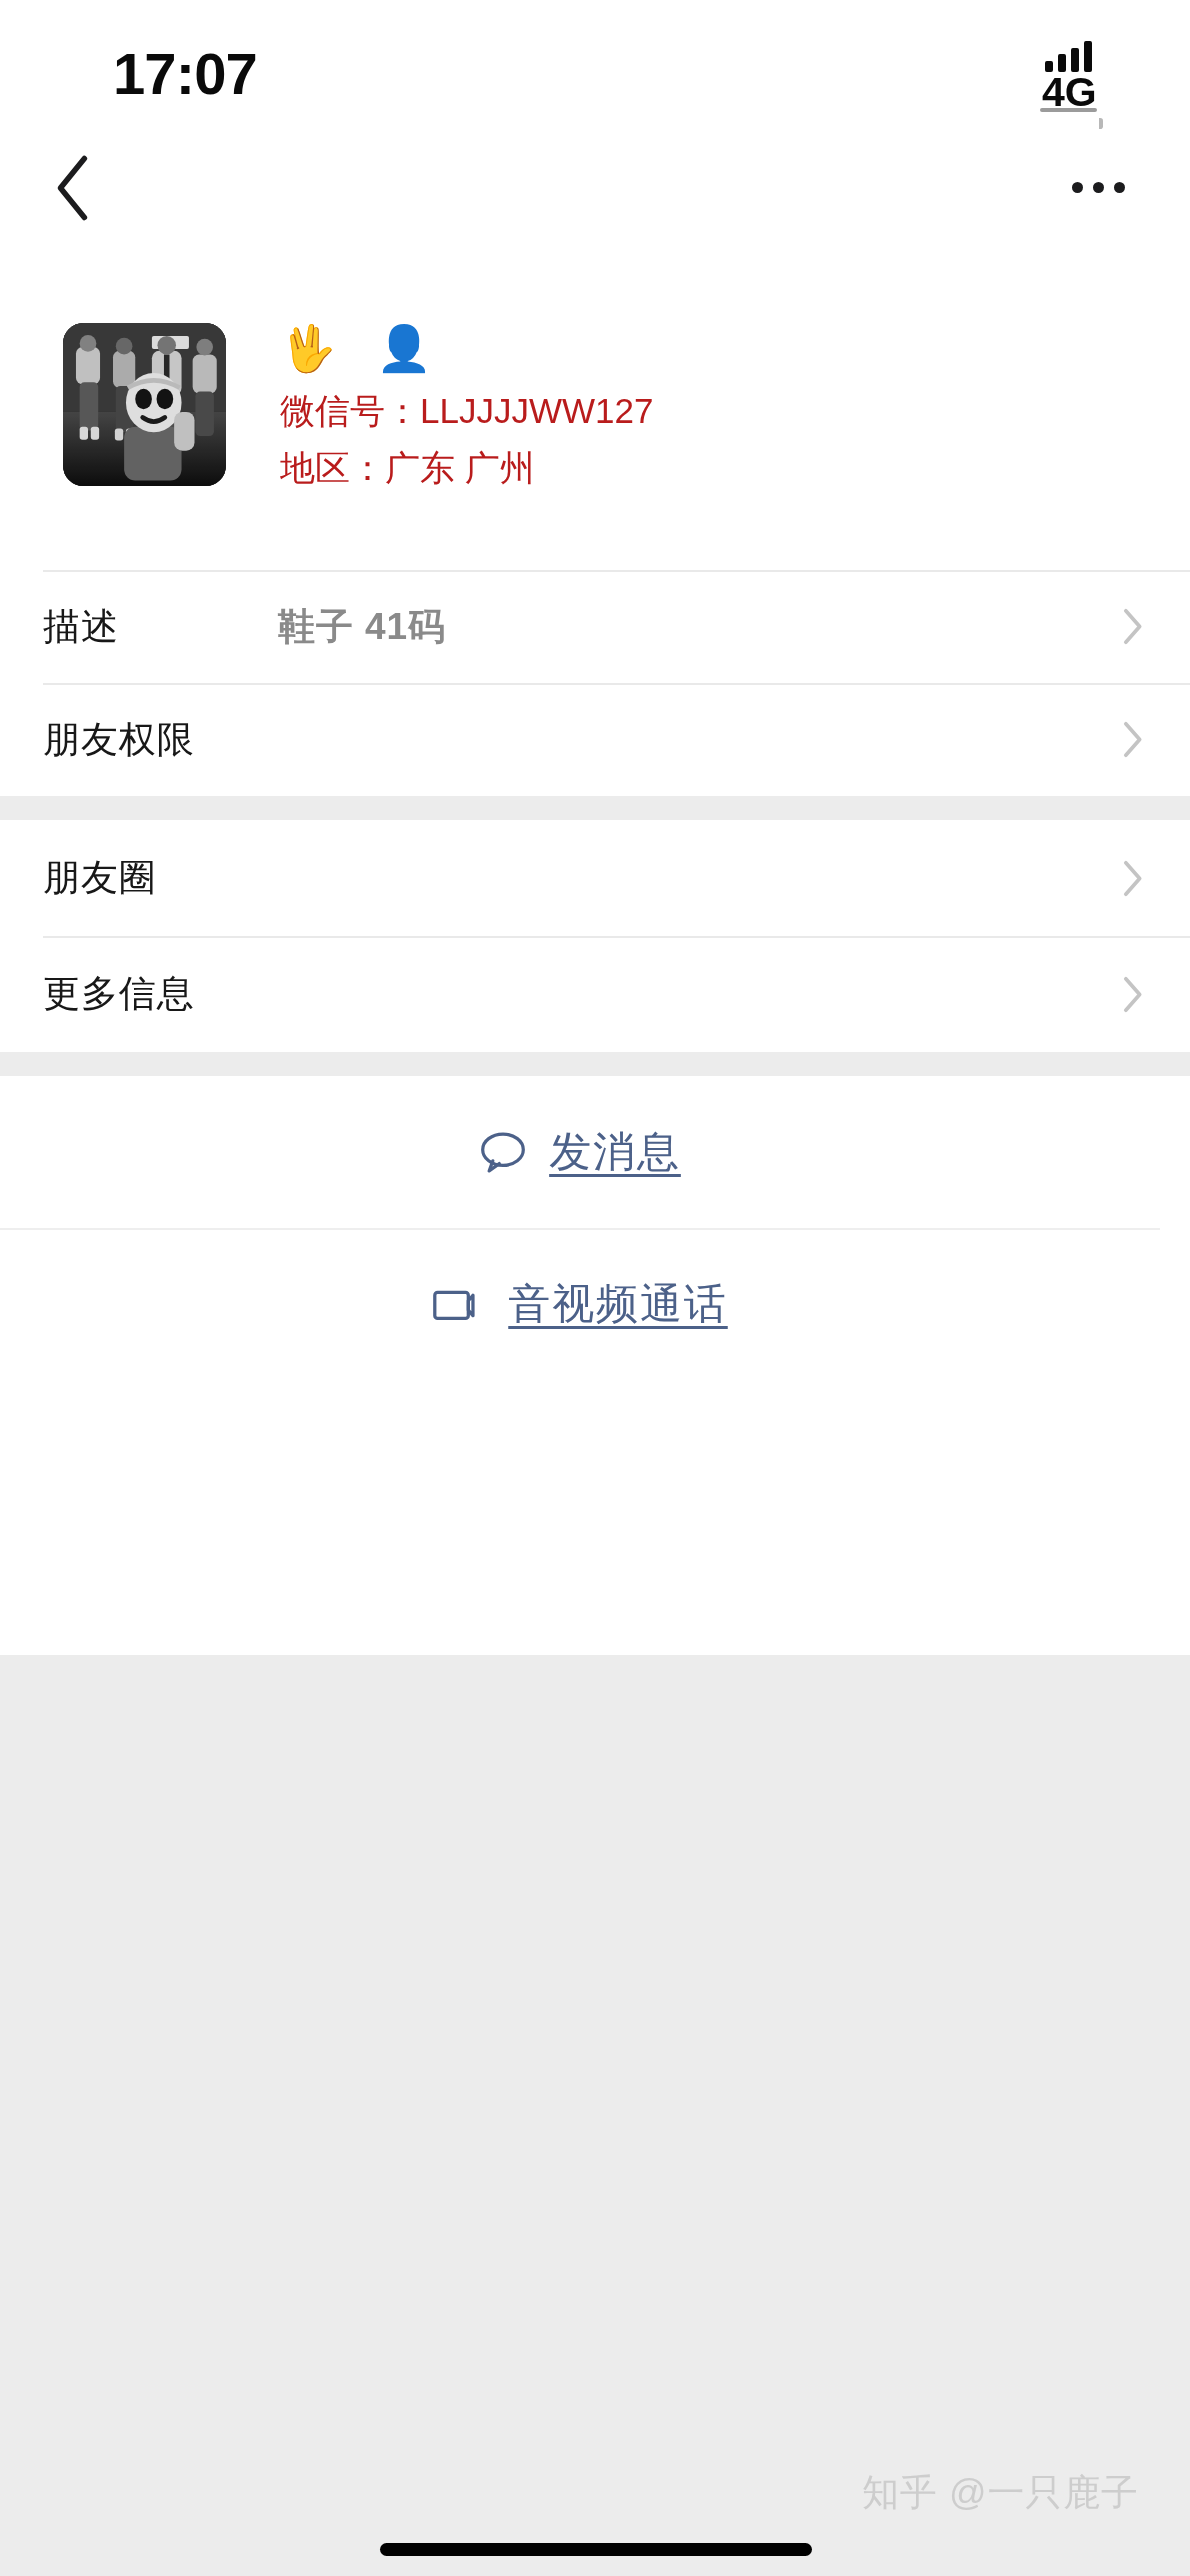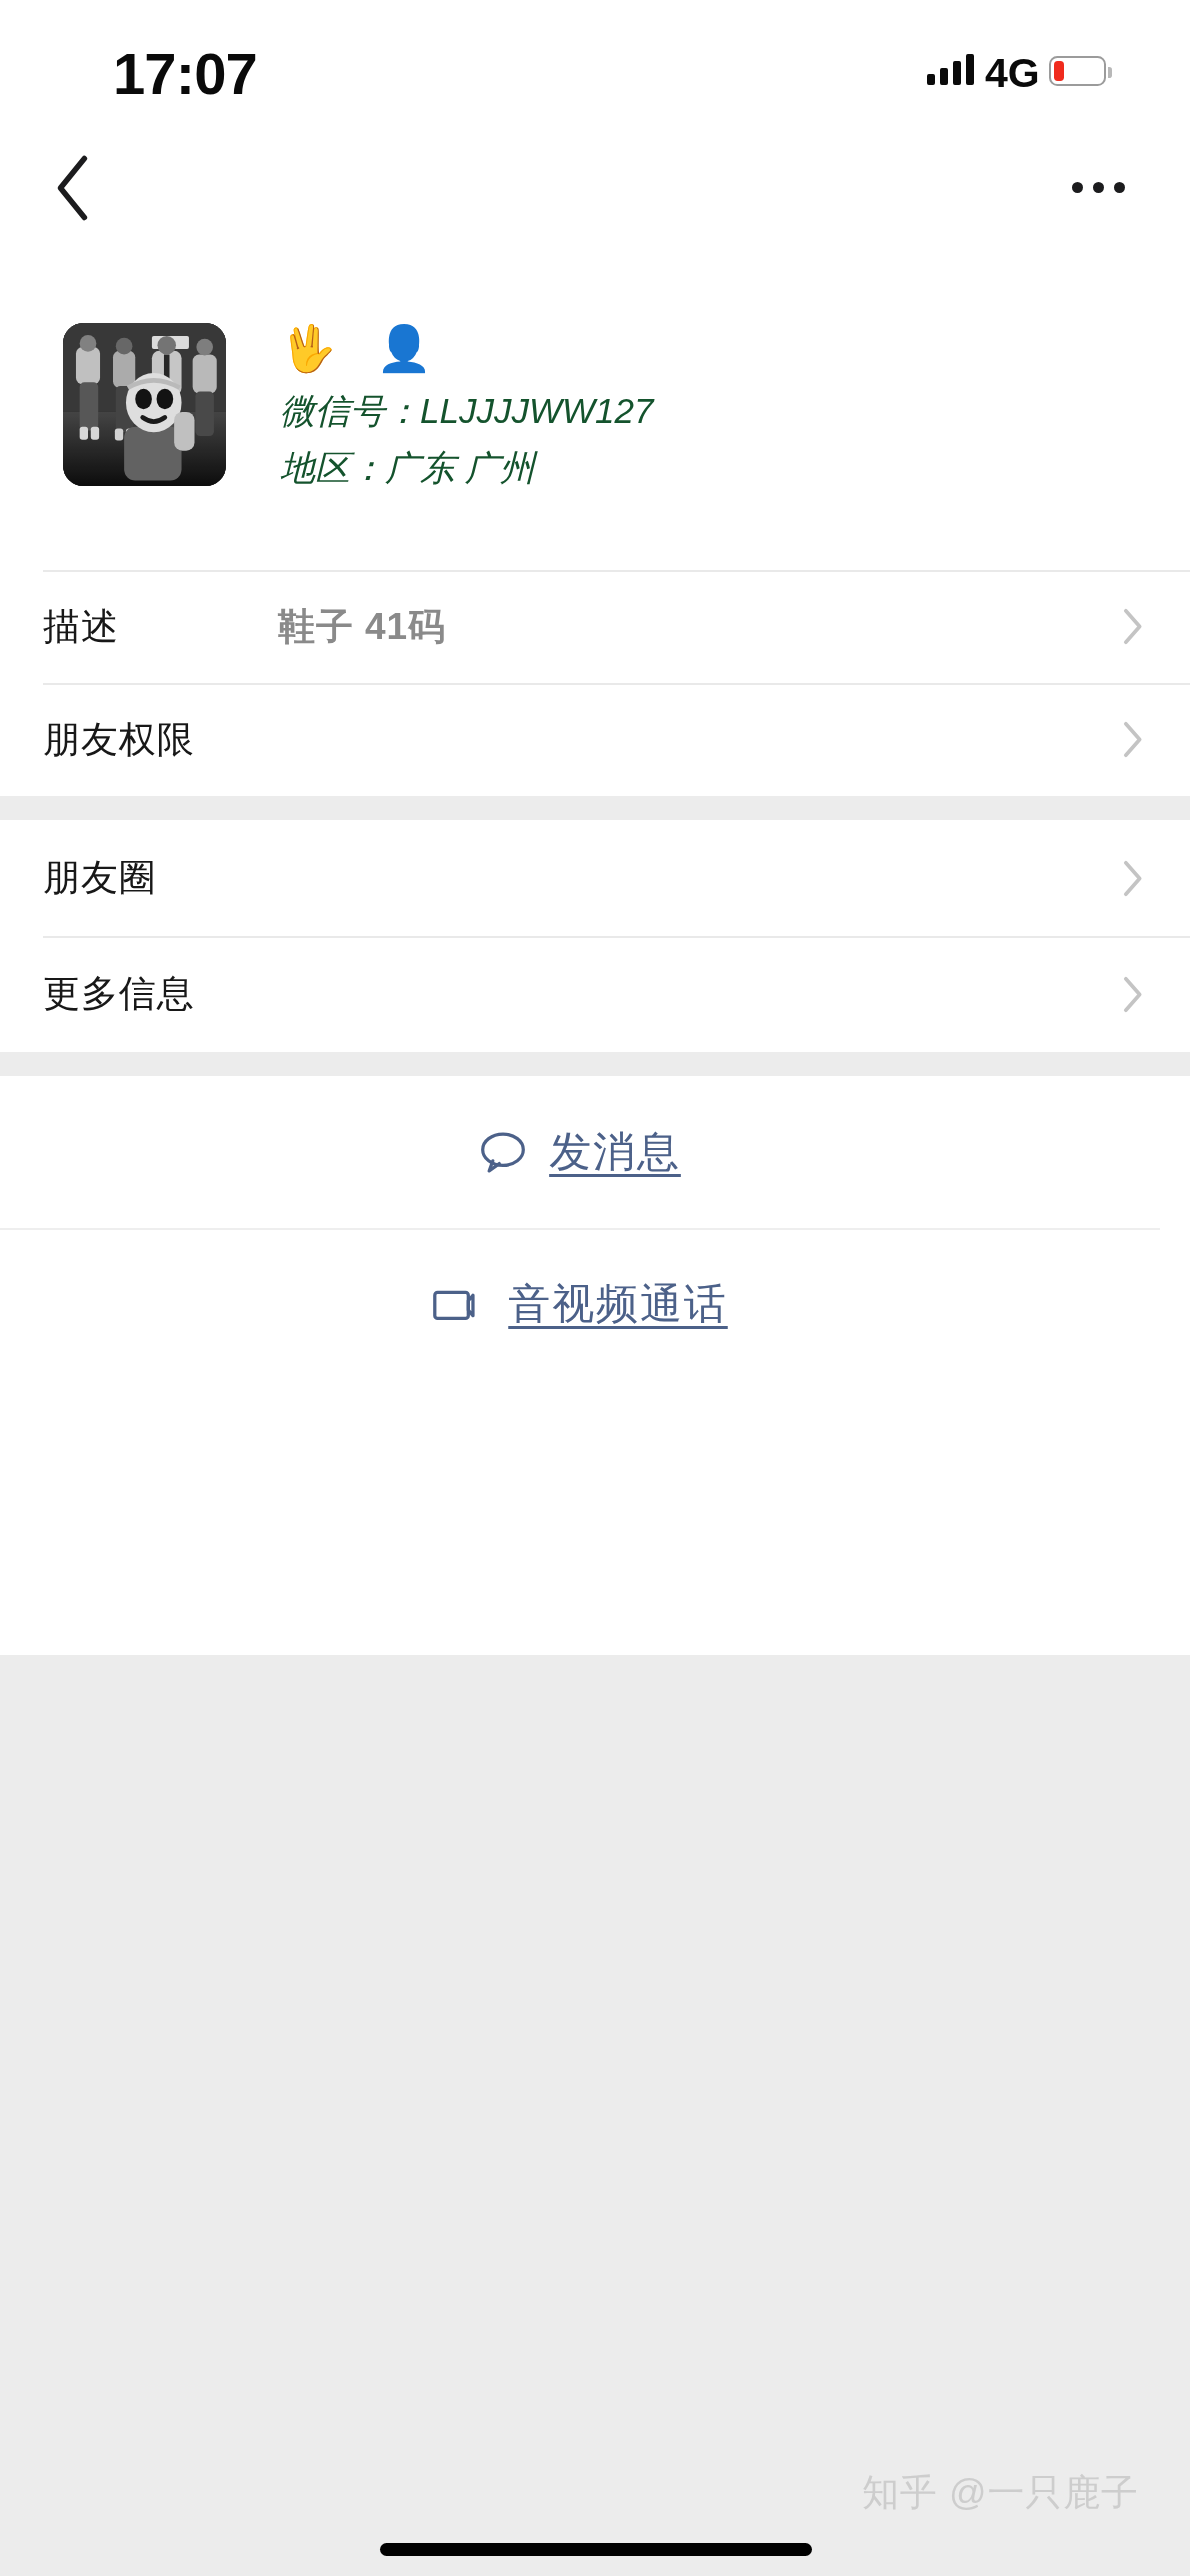--- a/index.html
+++ b/index.html
@@ -38,22 +38,23 @@
     font-weight: bold;
     letter-spacing: -0.9px;
     color: #0a0a0a;
     line-height: 1;
   }
   .status-right {
     position: absolute;
     right: 85px;
     top: 41px;
     display: flex;
-    align-items: flex-end;
+    align-items: center;
     height: 48px;
+    flex-direction: column;
   }
   .signal-bars {
     display: flex;
     align-items: flex-end;
     gap: 4.6px;
     height: 32px;
     margin-bottom: 3.7px;
   }
   .signal-bars i {
     display: block;
@@ -175,24 +176,23 @@
     font-size: 45px;
     line-height: 56px;
     letter-spacing: 13px;
     color: #111;
     height: 61px;
     font-family: "DejaVu Sans", sans-serif;
   }
   .meta-line {
     font-size: 35px;
     line-height: 57px;
-    color: #14532d;
+    color: #b91c1c;
     white-space: nowrap;
     font-family: "Liberation Sans", "DejaVu Sans", sans-serif;
-    font-style: italic;
   }
 
   
   .list-group { position: absolute; left: 0; width: 1191px; background: #fff; }
   .row {
     position: relative;
     height: 113px;
     background: #ffffff;
     display: flex;
     align-items: center;

